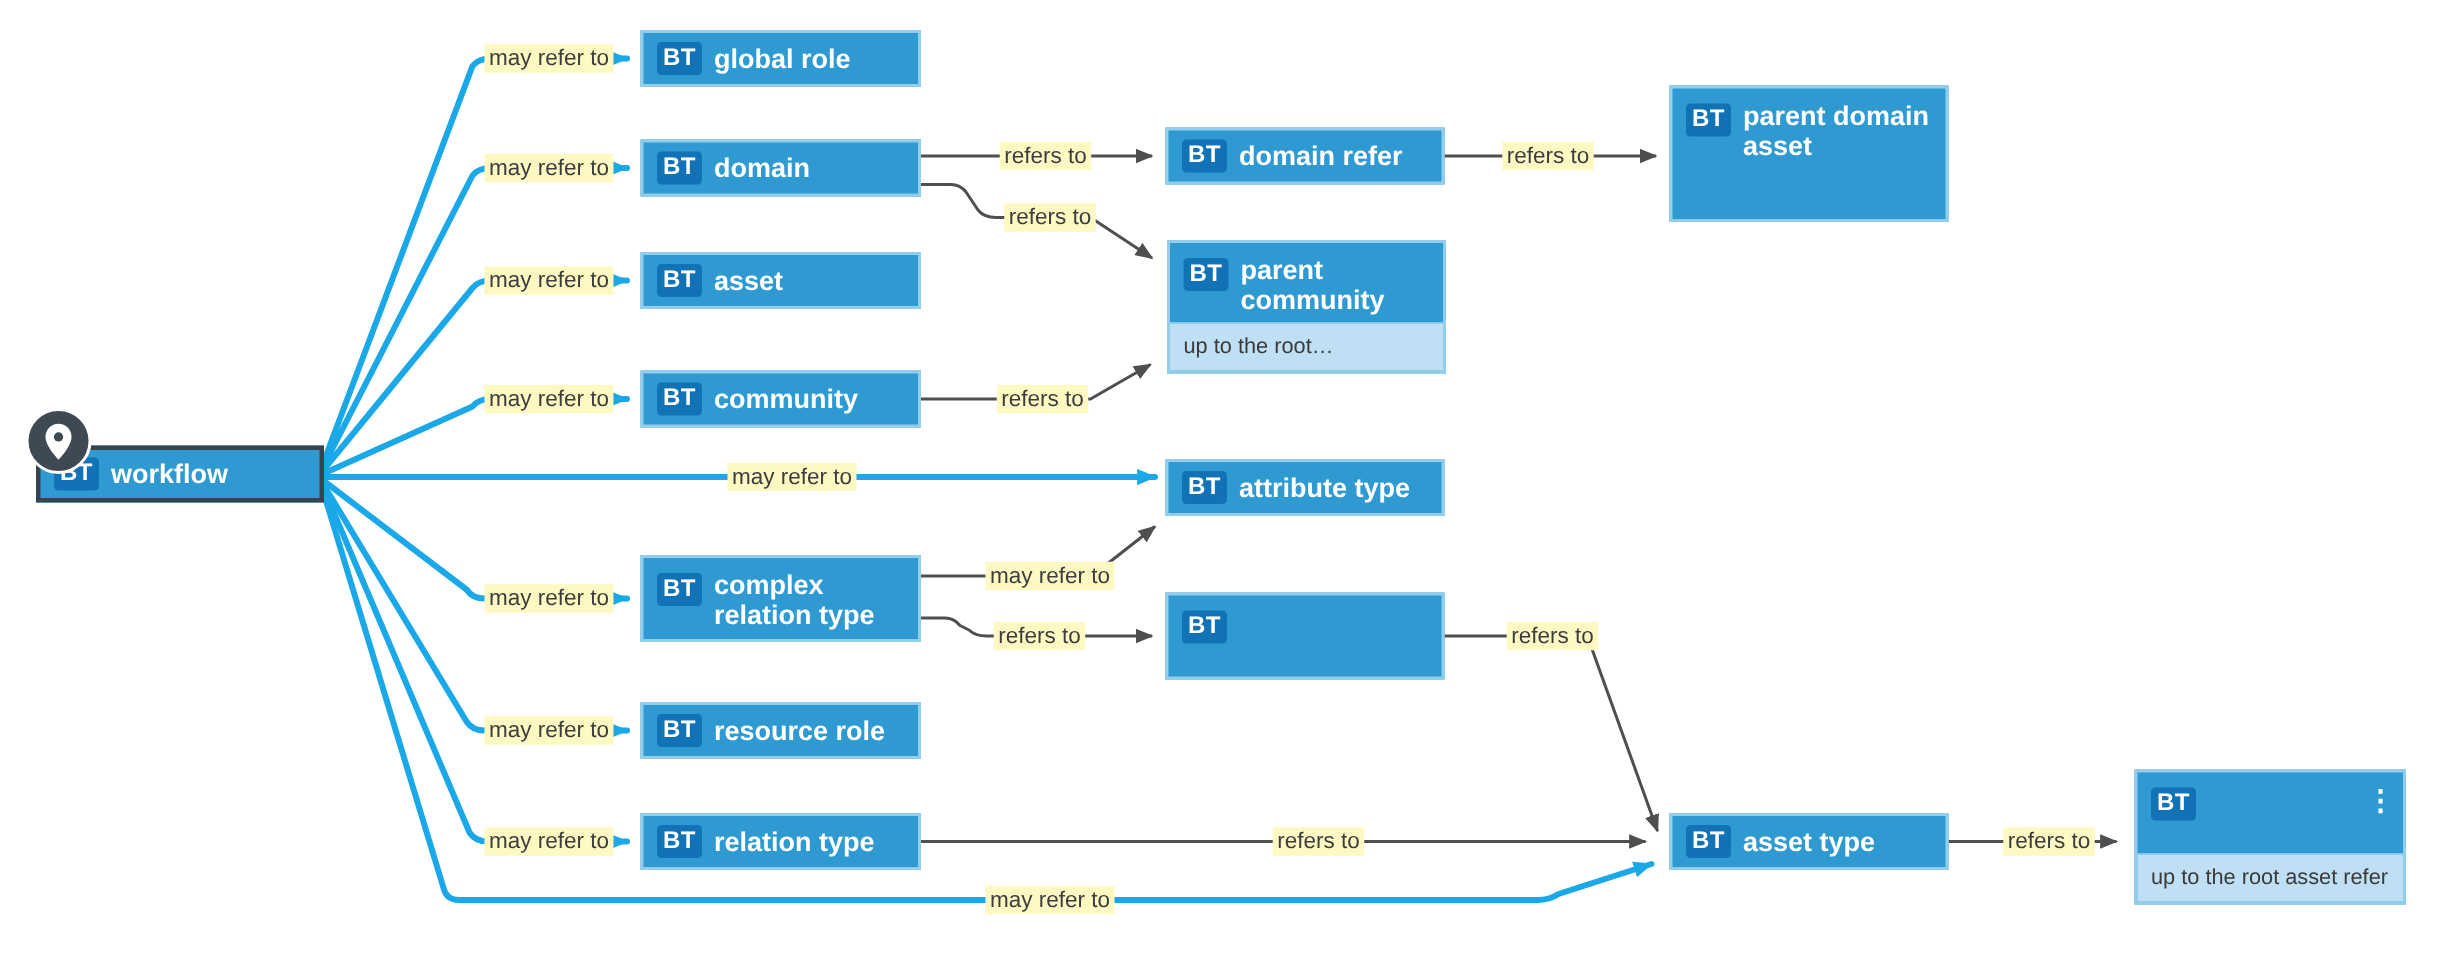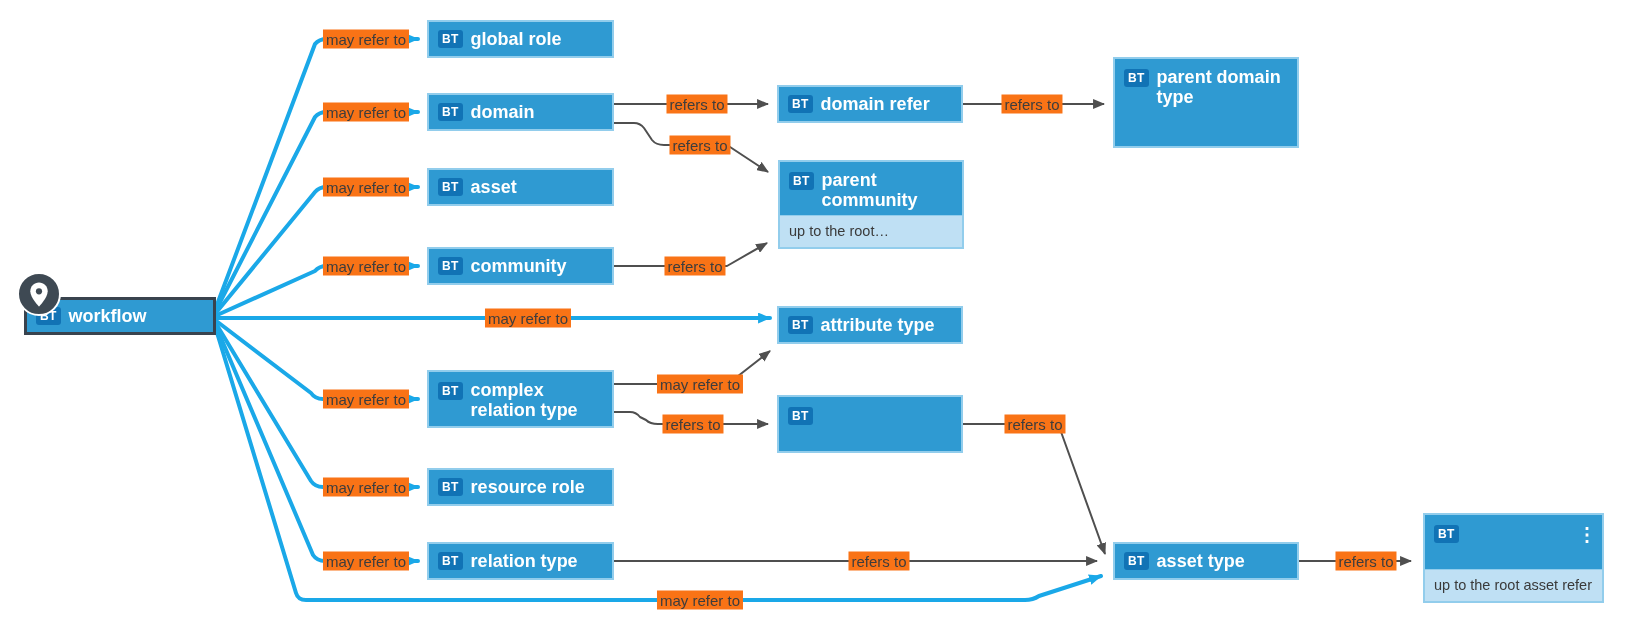--- a/index.html
+++ b/index.html
@@ -13,32 +13,32 @@
     position:relative; width:1630px; height:641px; overflow:hidden;
     background:#fff; font-family:"Liberation Sans",sans-serif;
   }
   #edge-layer{position:absolute;left:0;top:0;}
   .eb{stroke:var(--edge-blue);stroke-width:4;fill:none;stroke-linejoin:round;stroke-linecap:round;}
   .eg{stroke:var(--edge-gray);stroke-width:2;fill:none;stroke-linejoin:round;}
   .mb{fill:var(--edge-blue);}
   .mg{fill:var(--edge-gray);}
   .elbl{
     position:absolute; transform:translate(-50%,-50%); white-space:nowrap;
-    font-size:15px; color:var(--label-text); background:#f97316; padding:0 3px;
+    font-size:15px; color:var(--label-text); background:#fef9c3; padding:0 3px;
     line-height:19px;
   }
   .node{
     position:absolute; box-sizing:border-box; background:var(--node-fill);
     border:2px solid var(--node-border); display:flex; flex-direction:column;
   }
   .node.selected{border:3px solid var(--selected-border);}
   .hd{display:flex; align-items:center; gap:8px; padding:0 9px; flex:1; min-height:0;}
   .hd.tall{align-items:flex-start; padding-top:8px;}
   .badge{
-    background:var(--badge-fill); color:#fff; font-weight:bold; font-size:12px;
+    background:var(--badge-fill); color:#fff; font-weight:bold; font-size:16px;
     line-height:1; padding:3px 4px; border-radius:3px; flex:0 0 auto; letter-spacing:.3px;
   }
   .hd.tall .badge{margin-top:2px;}
   .title{
     color:var(--title-text); font-weight:bold; font-size:18px; line-height:20px;
     white-space:nowrap;
   }
   .title.wrap{white-space:normal;}
   .attr{
     background:var(--attr-fill); color:var(--attr-text); font-size:14.5px;
@@ -195,21 +195,21 @@
 
   <div class="node" style="left:777px;top:395px;width:186px;height:58px">
     <div class="hd tall">
       <span class="badge">BT</span>
     </div>
   </div>
 
   <div class="node" style="left:1113px;top:57px;width:186px;height:91px">
     <div class="hd tall">
       <span class="badge">BT</span>
-      <span class="title wrap" style="max-width:125px">parent domain type</span>
+      <span class="title wrap" style="max-width:125px">parent domain asset</span>
     </div>
   </div>
 
   <div class="node" style="left:1113px;top:542px;width:186px;height:38px">
     <div class="hd">
       <span class="badge">BT</span>
       <span class="title">asset type</span>
     </div>
   </div>
 

